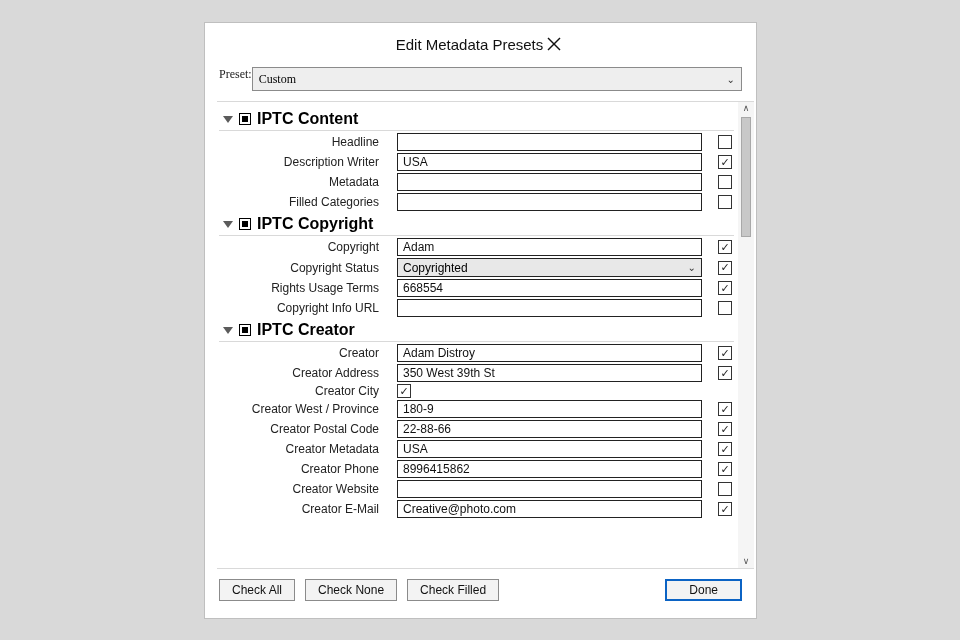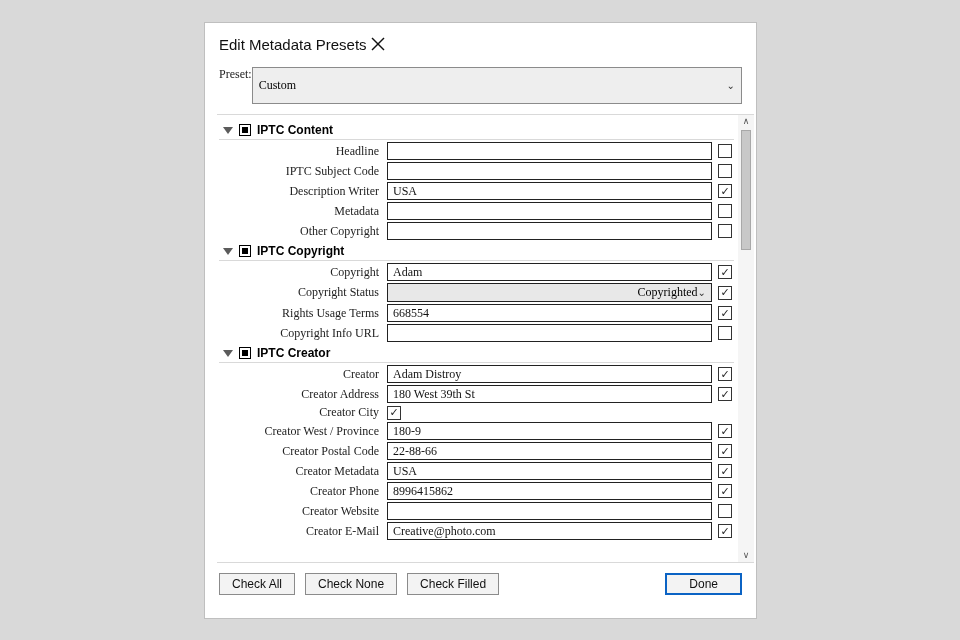--- a/index.html
+++ b/index.html
@@ -18,40 +18,40 @@
     top: 22px;
     width: 553px;
     height: 597px;
     background: #fff;
     border: 1px solid #bfbfbf;
     display: flex;
     flex-direction: column;
   }
   .titlebar {
     display: flex;
-    justify-content: flex-start;
+    justify-content: center;
     align-items: center;
     padding: 10px 14px 6px 14px;
   }
   .titlebar-title {
     font-size: 15px;
     color: #111;
   }
   .close-x svg { display:block; }
   .close-x { cursor: pointer; padding:4px; }
   .preset-row {
     display: flex;
     align-items: flex-start;
     padding: 6px 14px 10px 14px;
     font-family: Liberation Serif, serif;
   }
   .preset-label { color: #222; font-size: 12px; }
   .preset-select {
     flex: 1;
-    height: 37px;
+    height: 24px;
     border: 1px solid #8b8b8b;
     background: #eee;
     display: flex;
     align-items: center;
     justify-content: space-between;
     padding: 0 6px;
     font-size: 12px;
     cursor: pointer;
   }
   .chev { font-size: 10px; color: #333; }
@@ -114,30 +114,29 @@
     background: #fff;
     cursor: pointer;
   }
   .tri-box::after {
     content: "";
     width: 6px; height: 6px;
     background: #000;
   }
   .section-title {
     font-weight: bold;
-    font-size: 12px;
+    font-size: 16px;
     margin-left: 2px;
   }
 
   .field-row {
     display: flex;
     align-items: center;
-    gap: 6px;
+    gap: 16px;
     margin: 2px 0 1px 0;
-    font-family: Liberation Serif, serif;
   }
   .field-label {
     width: 162px;
     text-align: right;
     color: #222;
     font-size: 12px;
     padding-right: 2px;
   }
   .field-input {
     flex: 1;
@@ -150,21 +149,21 @@
     align-items: center;
     color: #111;
   }
   .field-select {
     flex:1;
     height: 19px;
     border: 1px solid #222;
     background: #e8e8e8;
     display: flex;
     align-items: center;
-    justify-content: flex-end;
+    justify-content: space-between;
     padding: 0 5px;
     font-size: 12px;
     cursor: pointer;
   }
   .checkbox {
     width: 14px;
     height: 14px;
     border: 1px solid #333;
     background: #fff;
     display: inline-flex;
@@ -177,21 +176,21 @@
   .checkbox.checked::after {
     content: "✓";
     font-size: 11px;
     line-height: 1;
     color: #222;
   }
 
   .footer {
     display: flex;
     align-items: center;
-    padding: 10px 14px 23px 14px;
+    padding: 10px 14px 17px 14px;
     gap: 10px;
   }
   .btn {
     height: 22px;
     padding: 0 12px;
     border: 1px solid #8b8b8b;
     background: #f3f3f3;
     font-size: 12px;
     display: inline-flex;
     align-items: center;
@@ -235,36 +234,31 @@
           <span class="disclosure"></span>
           <span class="tri-box"></span>
           <span class="section-title">IPTC Content</span>
         </div>
         <div class="field-row">
           <div class="field-label">Headline</div>
           <div class="field-input"></div>
           <span class="checkbox"></span>
         </div>
         <div class="field-row">
-          <div class="field-label">IPTC Subject Code</div>
-          <div class="field-input"></div>
-          <span class="checkbox"></span>
-        </div>
-        <div class="field-row">
           <div class="field-label">Description Writer</div>
           <div class="field-input">USA</div>
           <span class="checkbox checked"></span>
         </div>
         <div class="field-row">
           <div class="field-label">Metadata</div>
           <div class="field-input"></div>
           <span class="checkbox"></span>
         </div>
         <div class="field-row">
-          <div class="field-label">Other Copyright</div>
+          <div class="field-label">Filled Categories</div>
           <div class="field-input"></div>
           <span class="checkbox"></span>
         </div>
       </div>
 
       <div class="section">
         <div class="section-header">
           <span class="disclosure"></span>
           <span class="tri-box"></span>
           <span class="section-title">IPTC Copyright</span>
@@ -300,21 +294,21 @@
           <span class="tri-box"></span>
           <span class="section-title">IPTC Creator</span>
         </div>
         <div class="field-row">
           <div class="field-label">Creator</div>
           <div class="field-input">Adam Distroy</div>
           <span class="checkbox checked"></span>
         </div>
         <div class="field-row">
           <div class="field-label">Creator Address</div>
-          <div class="field-input">180 West 39th St</div>
+          <div class="field-input">350 West 39th St</div>
           <span class="checkbox checked"></span>
         </div>
         <div class="field-row">
           <div class="field-label">Creator City</div>
           <span class="checkbox checked"></span>
         </div>
         <div class="field-row">
           <div class="field-label">Creator West / Province</div>
           <div class="field-input">180-9</div>
           <span class="checkbox checked"></span>

